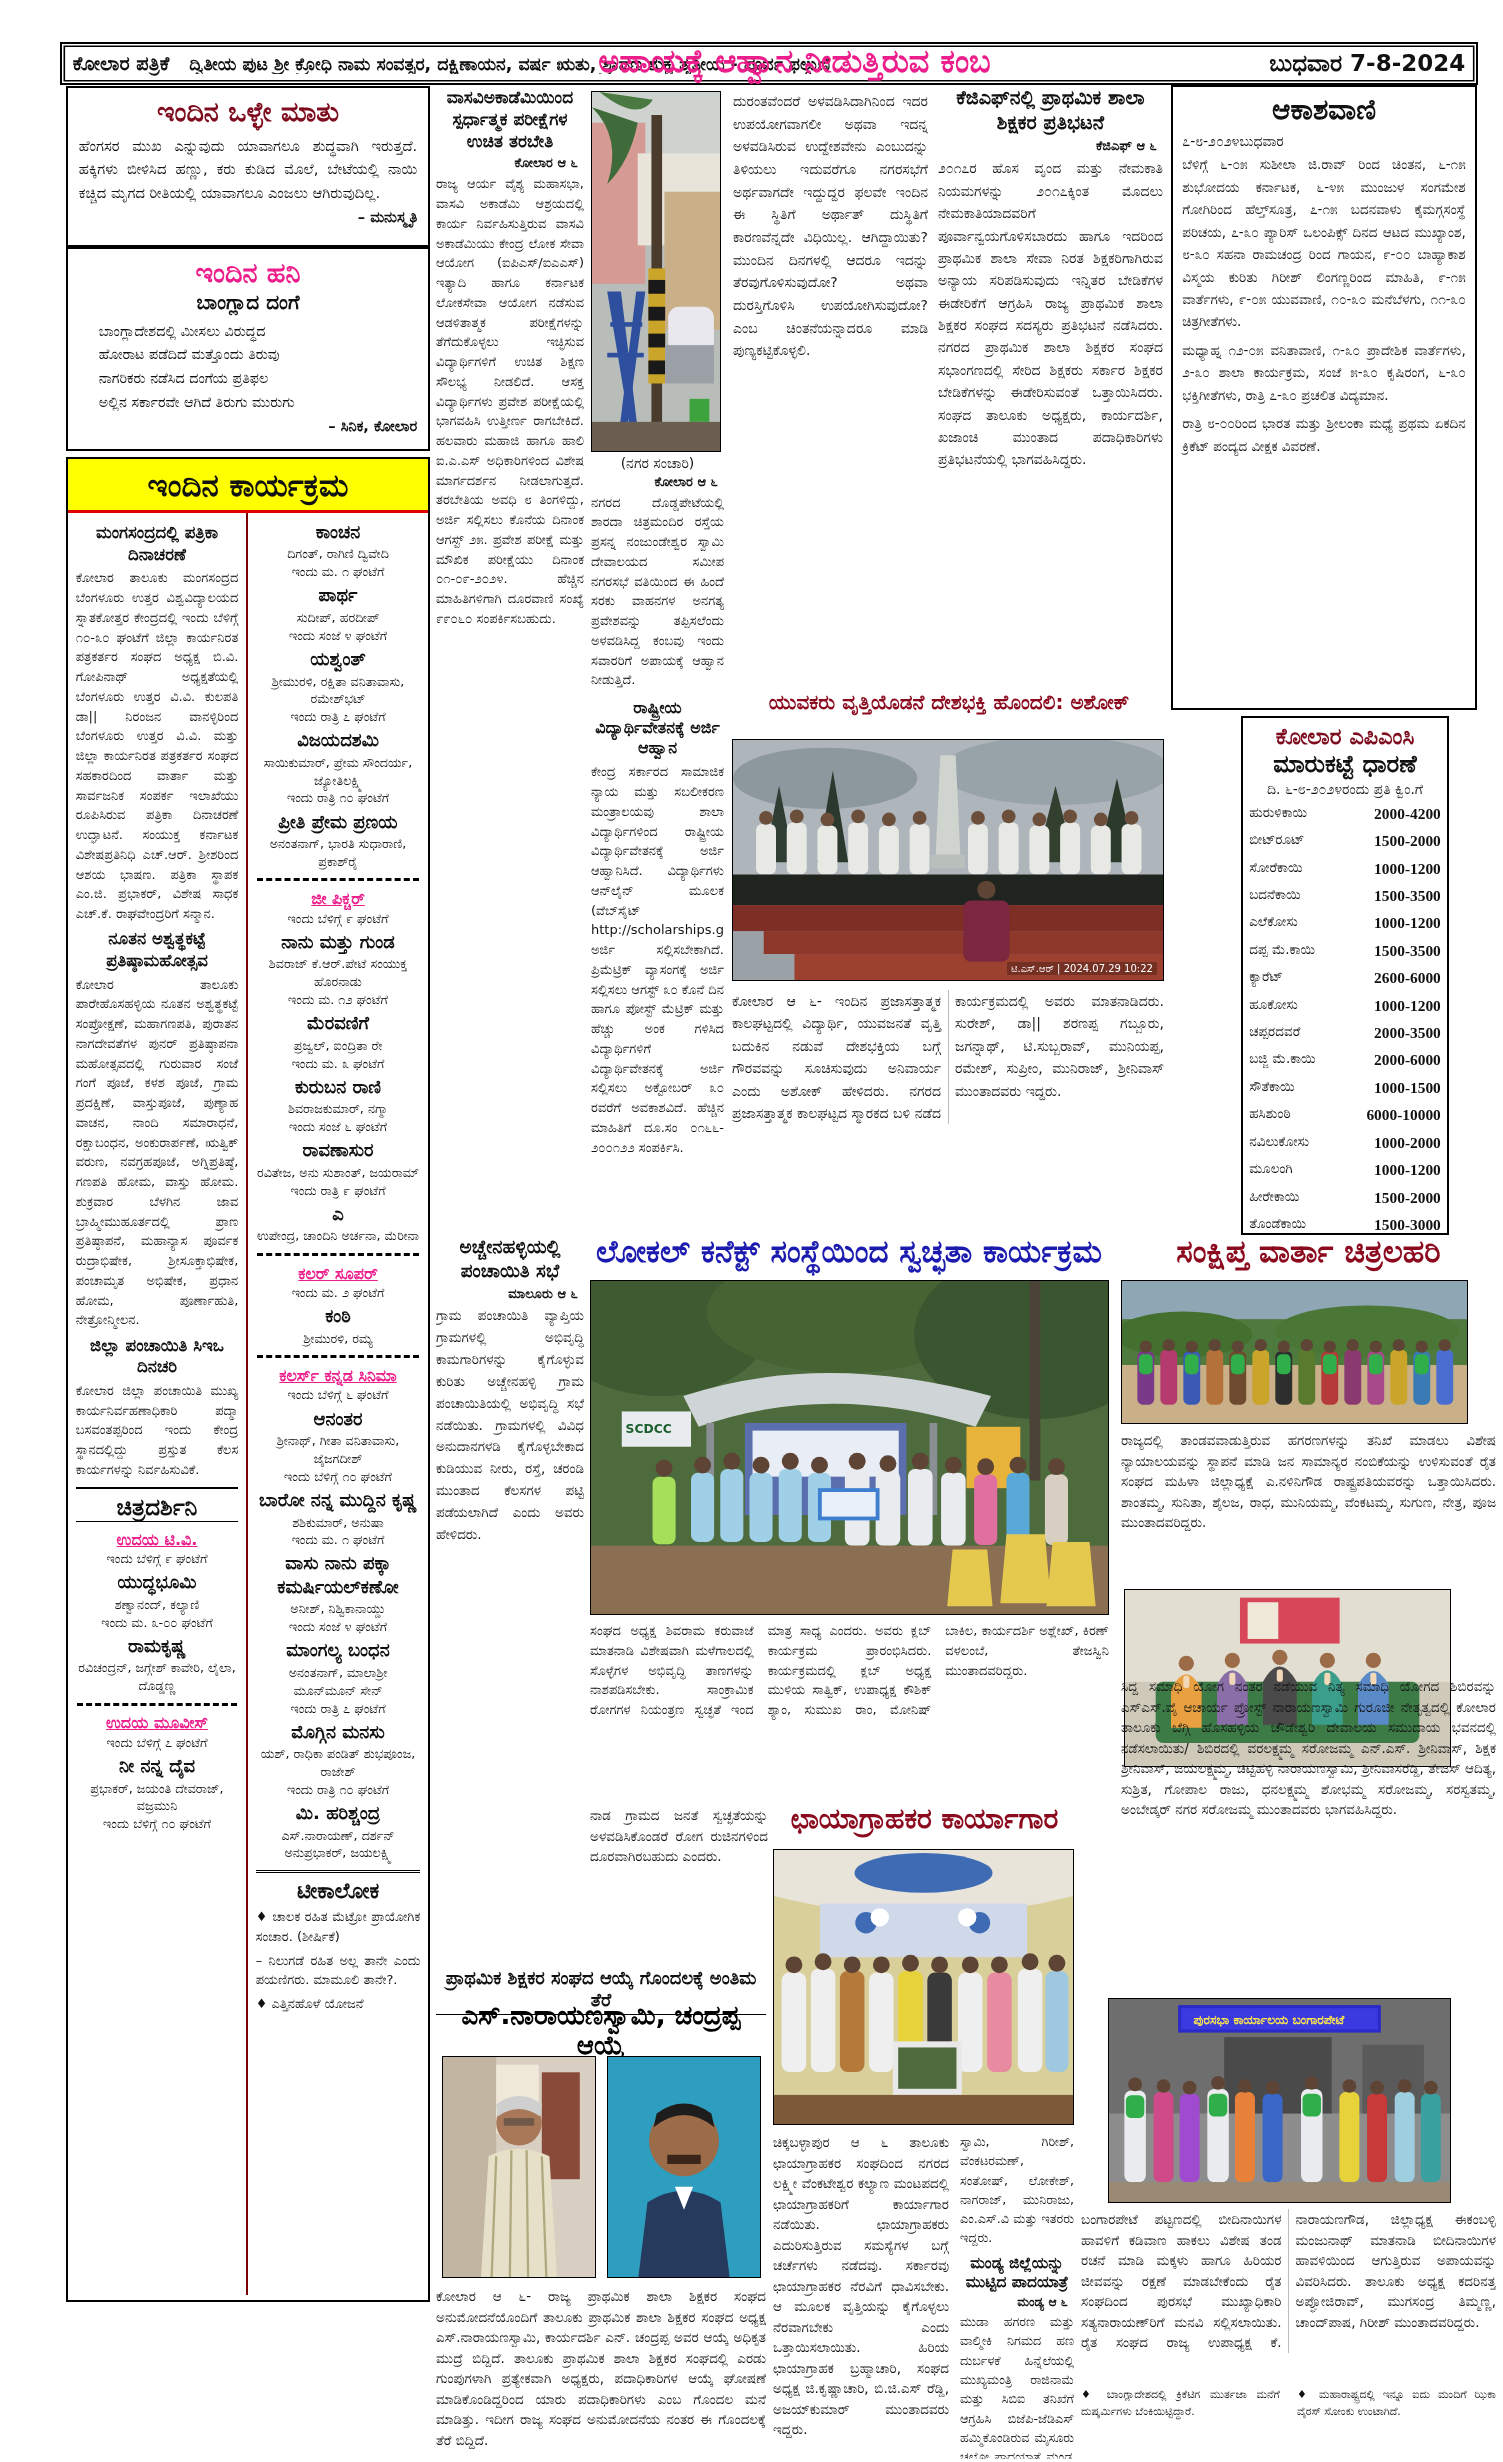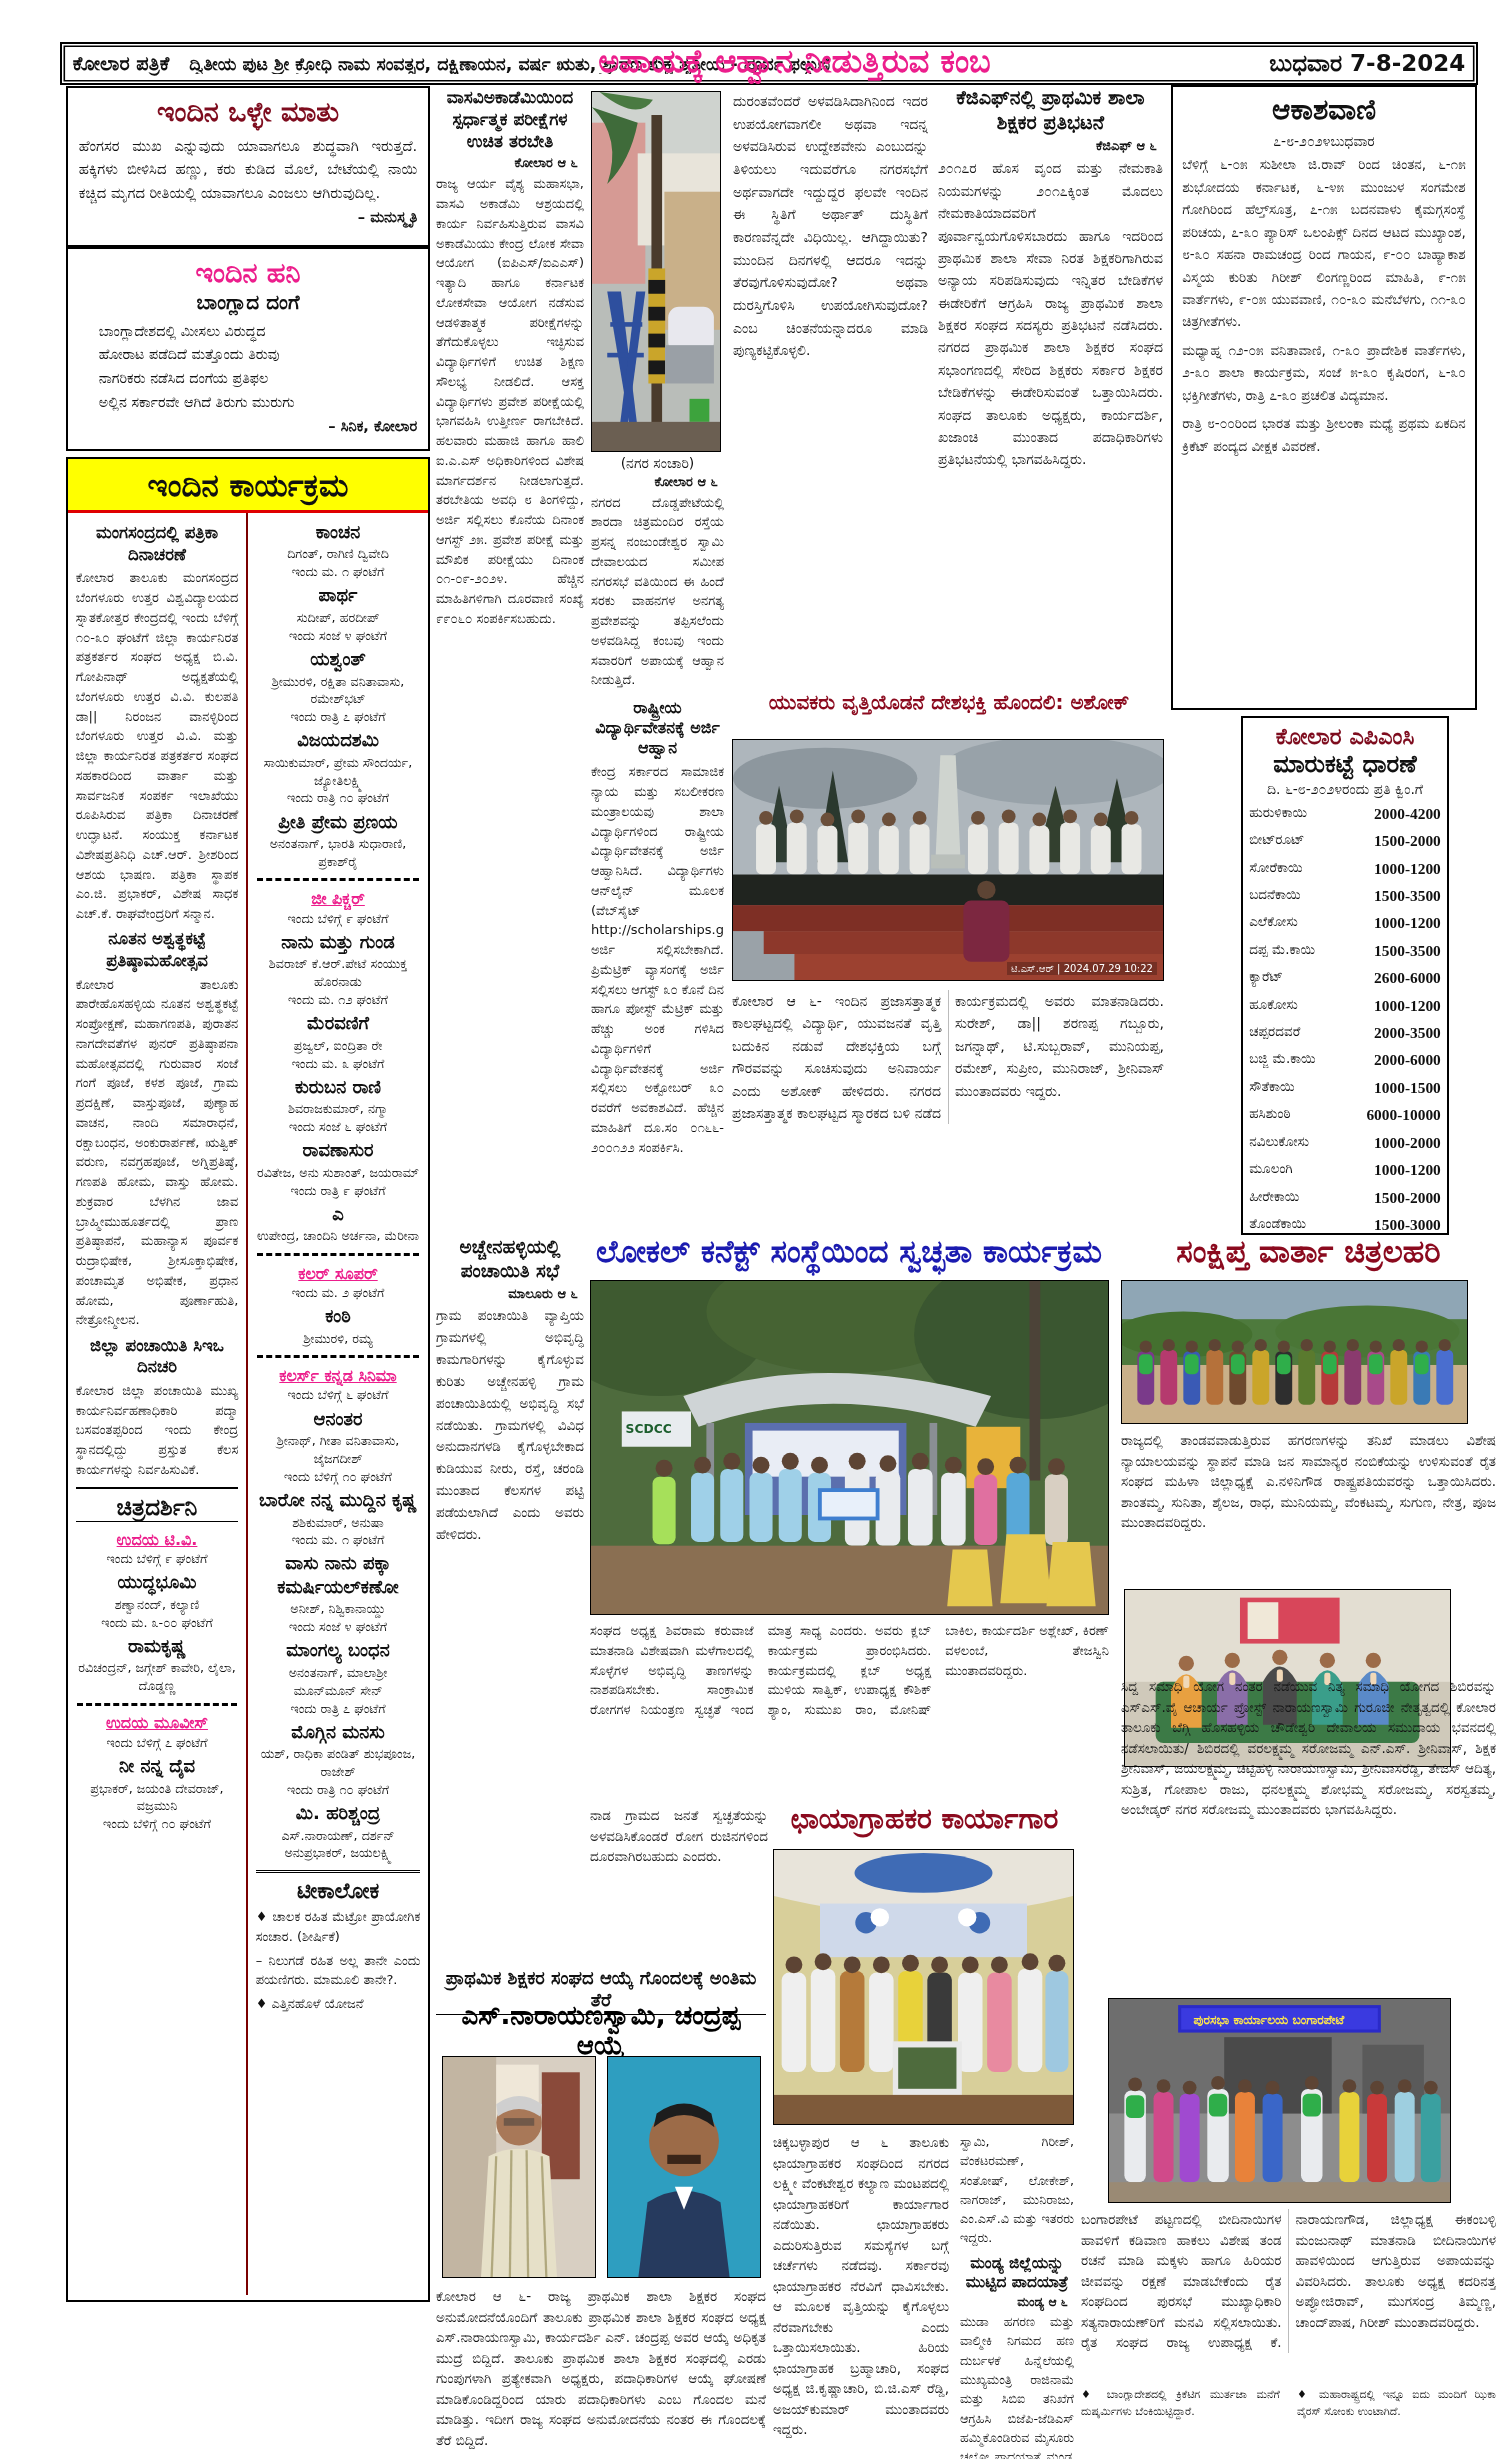--- a/index.html
+++ b/index.html
@@ -49,21 +49,21 @@
   .h-blue{color:#1b1bb0;font-size:31px;}
   .h-black-lg{color:#000;font-size:26px;}
   .kicker{font-weight:bold;font-size:18px;text-align:center;border-bottom:1.9px solid #000;padding-bottom:3.1px;}
   .caption{text-align:center;font-size:14px;margin-top:3.1px;}
   .colhead{font-weight:bold;font-size:17px;text-align:center;line-height:1.3;margin-bottom:3.1px;}
   .cols2{column-count:2;column-gap:14px;column-rule:0.8px solid #bbb;}
   .cols3{column-count:3;column-gap:14px;}
   
   #akash-box{border:2.7px solid #000;box-sizing:border-box;padding:6.2px 9.3px;}
   #akash-title{font-size:28px;font-weight:bold;text-align:center;margin-bottom:6.2px;}
-  .akash-row{display:flex;justify-content:center;font-size:14px;margin-bottom:3.1px;}
+  .akash-row{display:flex;justify-content:flex-start;font-size:14px;margin-bottom:3.1px;}
   
   #apmc-box{border:2.7px solid #000;box-sizing:border-box;padding:4.6px 6.2px;}
   .apmc-t1{color:#7e0c1e;font-size:22.4px;font-weight:bold;text-align:center;}
   .apmc-t2{font-size:24px;font-weight:bold;text-align:center;margin-top:1.5px;}
   .apmc-sub{font-size:14px;text-align:center;margin:3.1px 0 1.5px 0;}
   .apmc-row{display:flex;justify-content:space-between;font-size:13.5px;line-height:1.78;}
   .apmc-row .p{font-family:"Liberation Serif","DejaVu Serif",serif;font-weight:bold;font-size:15.4px;}
   .bullet{font-size:11px;line-height:1.5;text-align:justify;}
   .wm{position:absolute;right:6.2px;bottom:4.6px;color:#fff;font-size:10px;background:rgba(0,0,0,.25);padding:0.8px 3.9px;}
 </style>

